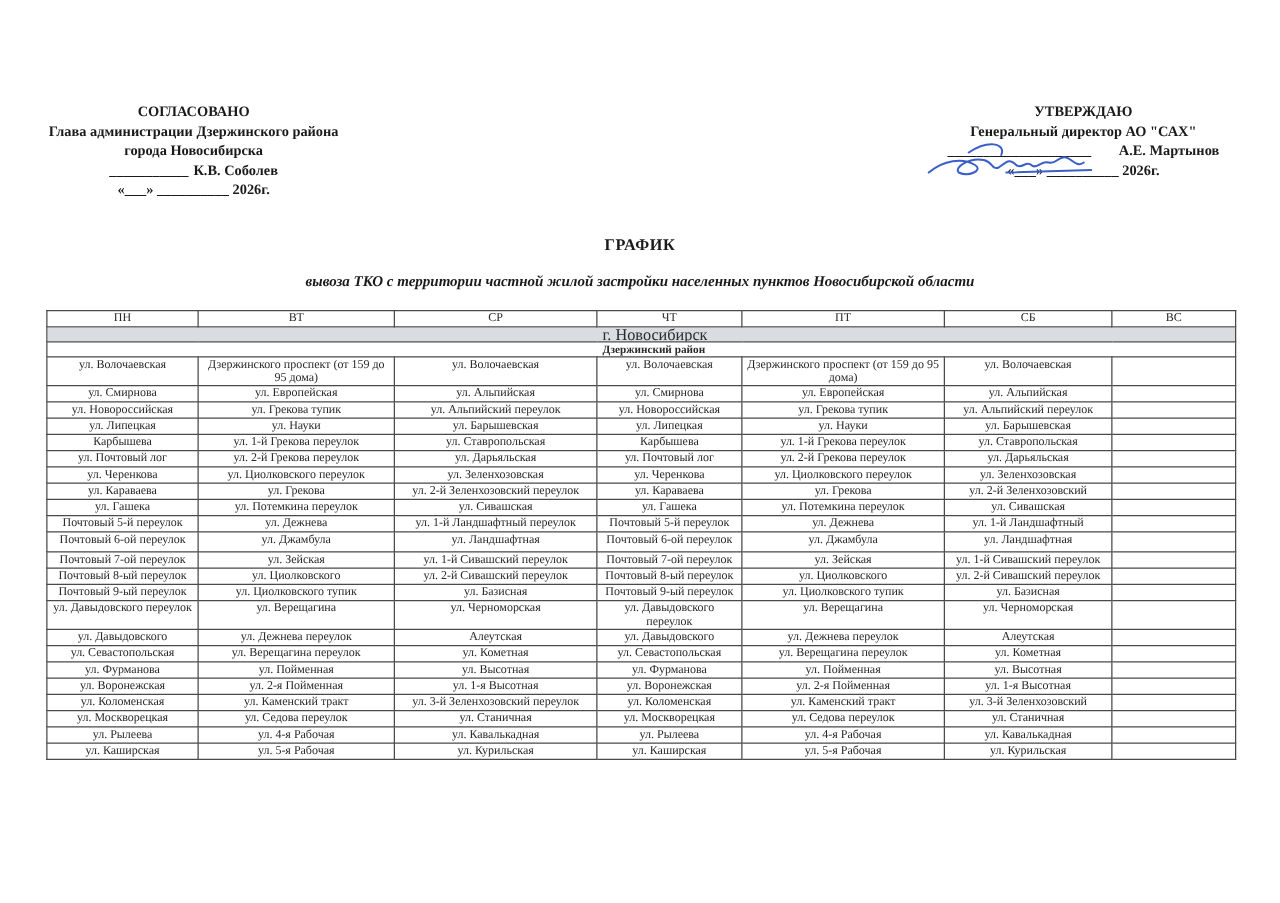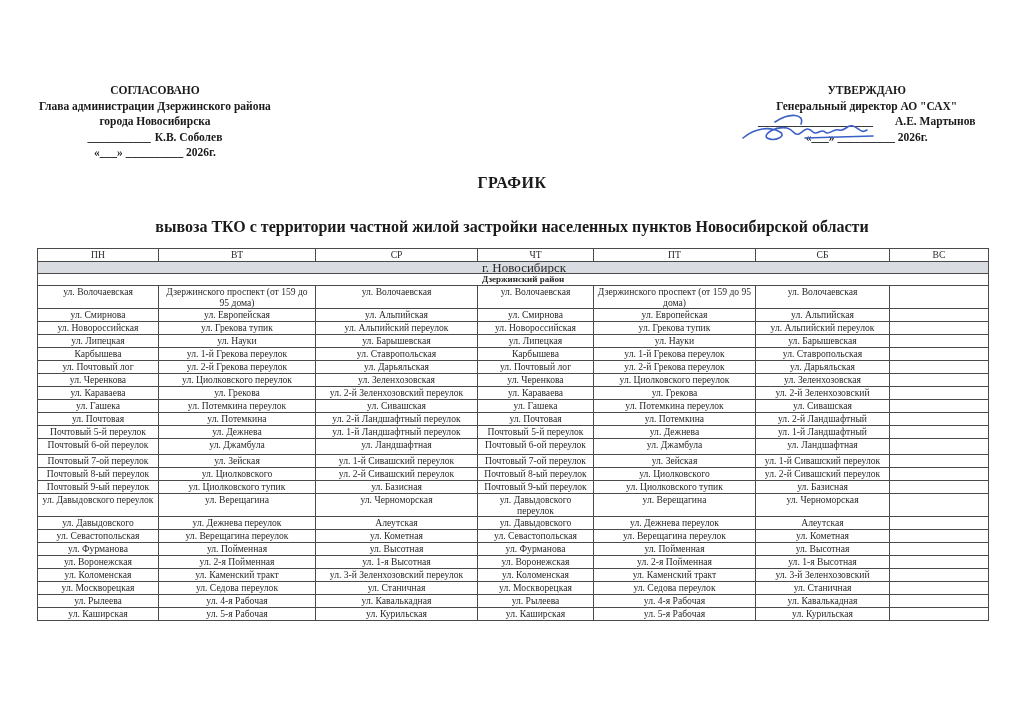--- a/index.html
+++ b/index.html
@@ -7,22 +7,22 @@
     width: 1024px; height: 722px; position: relative; overflow: hidden;
     font-family: "Liberation Serif", "DejaVu Serif", serif; color: #1a1a1a;
   }
   .hdr { position: absolute; font-weight: bold; font-size: 11.5px; line-height: 15.5px; text-align: center; }
   .hdr-left { left: 39px; top: 83px; }
   .hdr-right { left: 758px; top: 83px; }
   .hdr .line { white-space: pre; }
   .sig-name { display: inline-block; margin-left: 4px; }
   .signature { position: absolute; left: 735px; top: 108px; width: 150px; height: 40px; }
   .title { position: absolute; left: 0; width: 1024px; text-align: center; font-weight: bold; }
-  .title-main { top: 174px; font-size: 16px; letter-spacing: 0.5px; }
-  .title-sub { top: 218px; font-size: 16px; }
+  .title-main { top: 188px; font-size: 13px; letter-spacing: 0.5px; }
+  .title-sub { top: 218px; font-size: 12px; font-style: italic; }
 
   table.sched {
     position: absolute; left: 37px; top: 248px; width: 951px;
     border-collapse: collapse; table-layout: fixed;
     font-size: 9.6px; line-height: 11px; color: #2a2a2a;
   }
   table.sched td, table.sched th {
     border: 1px solid #4a4a4a; padding: 0 3px; text-align: center; vertical-align: top;
     font-weight: normal; overflow: hidden; white-space: nowrap;
   }
@@ -163,29 +163,20 @@
       <tr class="r">
         <td>ул. Гашека</td>
         <td>ул. Потемкина переулок</td>
         <td>ул. Сивашская</td>
         <td>ул. Гашека</td>
         <td>ул. Потемкина переулок</td>
         <td>ул. Сивашская</td>
         <td></td>
       </tr>
       <tr class="r">
-        <td>ул. Почтовая</td>
-        <td>ул. Потемкина</td>
-        <td>ул. 2-й Ландшафтный переулок</td>
-        <td>ул. Почтовая</td>
-        <td>ул. Потемкина</td>
-        <td>ул. 2-й Ландшафтный</td>
-        <td></td>
-      </tr>
-      <tr class="r">
         <td>Почтовый 5-й переулок</td>
         <td>ул. Дежнева</td>
         <td>ул. 1-й Ландшафтный переулок</td>
         <td>Почтовый 5-й переулок</td>
         <td>ул. Дежнева</td>
         <td>ул. 1-й Ландшафтный</td>
         <td></td>
       </tr>
       <tr class="r tall3">
         <td>Почтовый 6-ой переулок</td>

